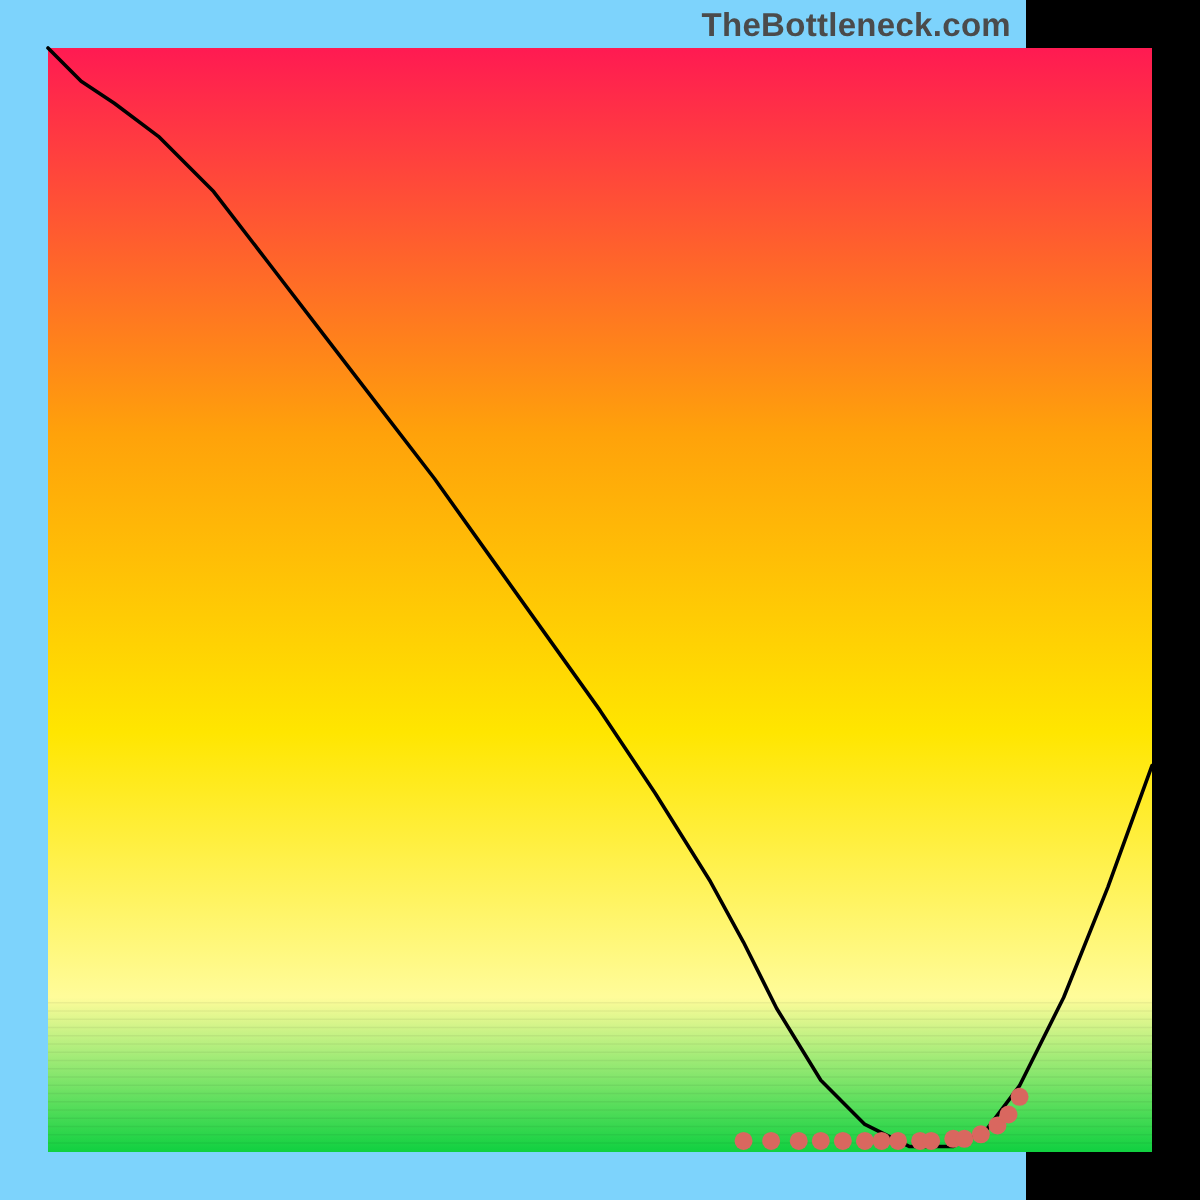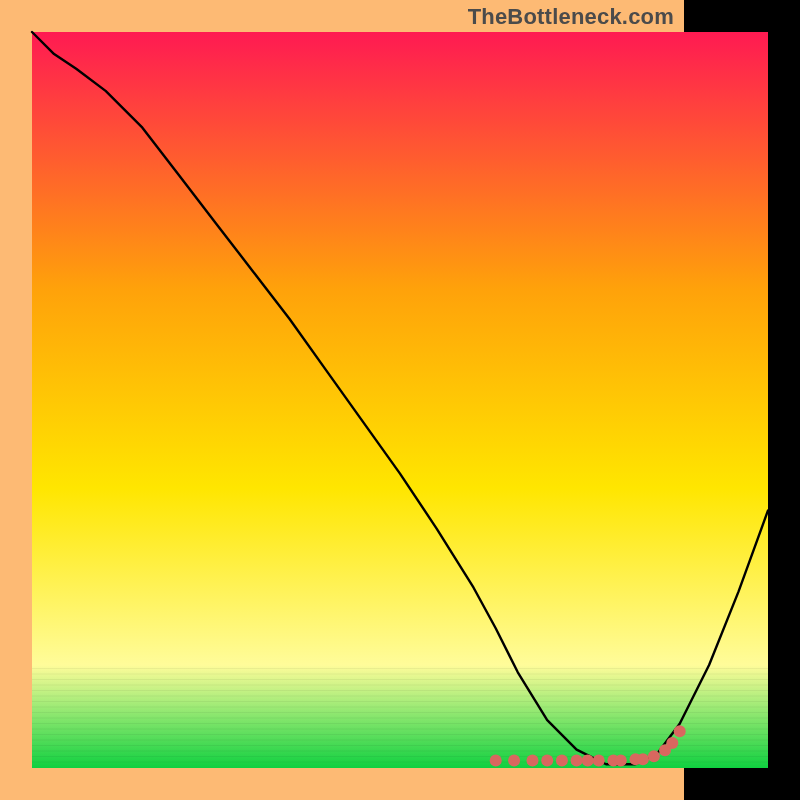--- a/index.html
+++ b/index.html
@@ -7,21 +7,21 @@
     padding: 0;
     width: 800px;
     height: 800px;
     background: #000;
     overflow: hidden;
   }
   .container {
     position: relative;
     width: 684px;
     height: 800px;
-    background: #fdba74;
+    background: #7dd3fc;
   }
   .watermark {
     position: absolute;
     top: 4px;
     right: 10px;
     font-family: Arial, Helvetica, sans-serif;
     font-size: 22px;
     font-weight: 600;
     color: #4b4b4b;
     letter-spacing: 0.2px;

